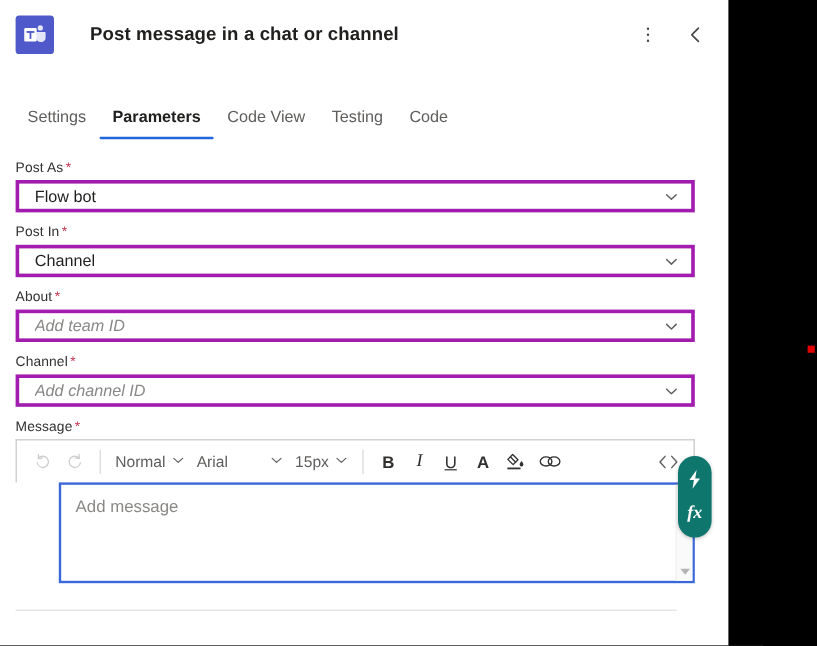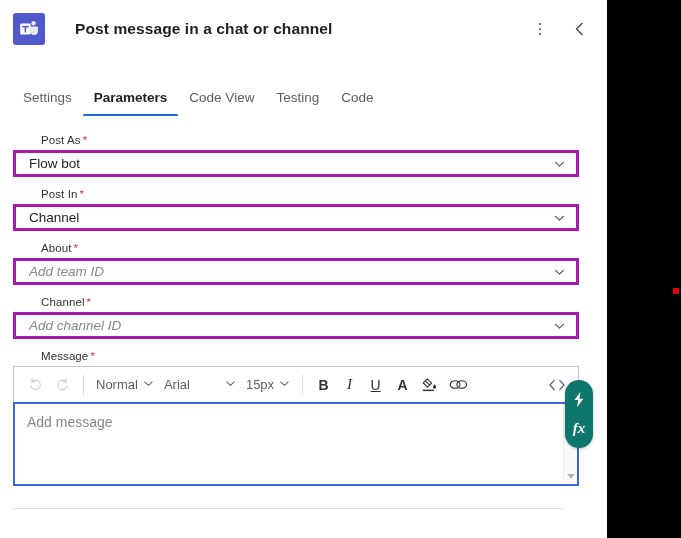--- a/index.html
+++ b/index.html
@@ -145,21 +145,20 @@
   
   .form {
     padding: 18px 28px 0 13px;
   }
   .field { margin-bottom: 11px; }
   .field-label {
     font-size: 11.5px;
     color: #323130;
     margin-bottom: 4px;
     letter-spacing: 0.1px;
-    margin-left: 28px;
   }
   .req {
     color: #c4314b;
     margin-left: 2px;
     font-size: 11.5px;
   }
 
   .select-box {
     position: relative;
     height: 27px;
@@ -248,20 +247,21 @@
   .tb-fmt.ital { font-weight: 400; font-style: italic; font-family: "Liberation Serif", serif; font-size: 15px; }
   .tb-fmt.under { font-weight: 400; text-decoration: underline; font-size: 14px; }
   .tb-fmt.fontcolor { font-weight: 700; font-size: 14px; }
 
   .editor-body {
     position: relative;
     height: 84px;
     border: 2px solid #3b68d8;
     background: #ffffff;
     display: flex;
+    margin-left: 36px;
   }
   .editor-text {
     flex: 1 1 auto;
     padding: 9px 12px;
     font-size: 14px;
     color: #8a8886;
     line-height: 1.3;
     overflow: hidden;
   }
   .editor-scroll {

